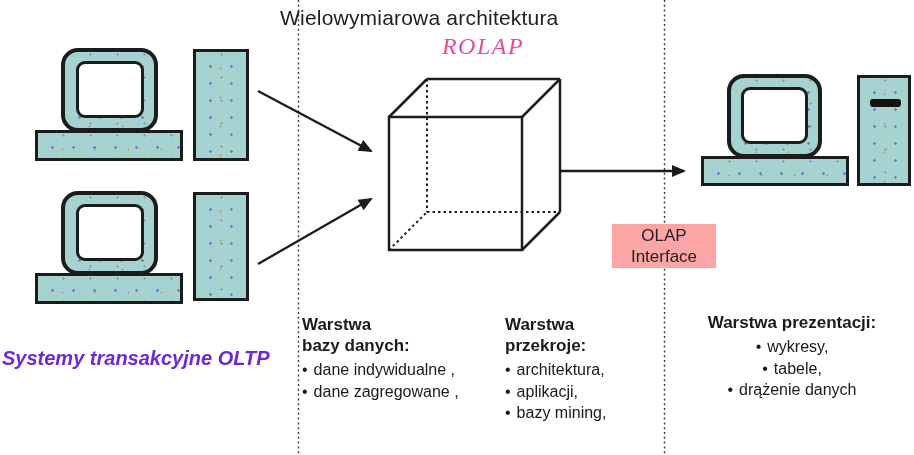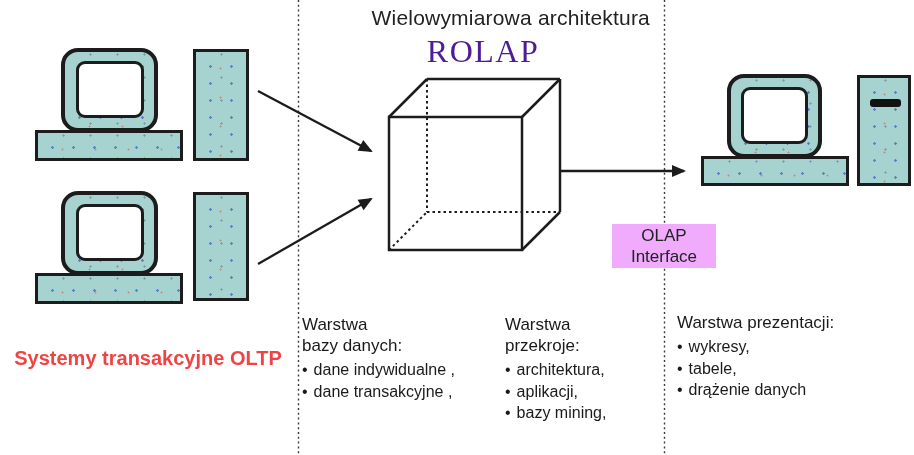--- a/index.html
+++ b/index.html
@@ -28,41 +28,41 @@
   }
   .monitor { border: 4px solid #1c1c1c; border-radius: 17px; }
   .screen  { border: 3px solid #1c1c1c; border-radius: 9px; background: #ffffff; }
   .base    { border: 3px solid #1c1c1c; }
   .tower   { border: 3px solid #1c1c1c; }
   .slot    { background: #121212; border-radius: 3px; }
 
   
   .title-line1 {
     position: absolute; left: 280px; top: 6px; width: 370px;
-    text-align: right; font-size: 21px; letter-spacing: 0.2px; color: #222;
+    text-align: left; font-size: 21px; letter-spacing: 0.2px; color: #222;
   }
   .title-line2 {
     position: absolute; left: 393px; top: 33px; width: 180px;
     text-align: center; font-family: "Liberation Serif", serif;
-    font-size: 32px; letter-spacing: 1.5px; color: #4c1d95;
+    font-size: 24px; letter-spacing: 1.5px; color: #ec4899; font-style: italic;
   }
   .oltp-label {
     position: absolute; left: 2px; top: 347px; width: 292px;
-    font-size: 20px; font-weight: bold; color: #ef4444; text-align: center;
+    font-size: 20px; font-weight: bold; font-style: italic; color: #6d28d9;
   }
   .olap-label {
     position: absolute; left: 612px; top: 224px; width: 104px;
-    background: #f0abfc; text-align: center;
+    background: #fca5a5; text-align: center;
     font-size: 17px; line-height: 21px; color: #222; padding: 1px 0;
   }
   .col { position: absolute; }
   .col-1 { left: 302px; top: 314px; width: 195px; }
   .col-2 { left: 505px; top: 314px; width: 165px; }
-  .col-3 { left: 677px; top: 312px; width: 230px; }
-  .col .hd span { display: block; font-weight: normal; font-size: 17px; line-height: 21px; }
+  .col-3 { left: 677px; top: 312px; width: 230px; text-align: center; }
+  .col .hd span { display: block; font-weight: bold; font-size: 17px; line-height: 21px; }
   .col .hd span:empty { display: none; }
   .col ul { list-style: none; margin-top: 3px; font-size: 16px; line-height: 21.5px; }
   .blt { margin-right: 6px; }
 </style>
 </head>
 <body>
 
 <div class="canvas">
 
   <svg class="gfx" viewBox="0 0 914 455">
@@ -128,21 +128,21 @@
     <span style="display:block">Interface</span>
   </div>
 
   <div class="col col-1">
     <div class="hd">
       <span>Warstwa</span>
       <span>bazy danych:</span>
     </div>
     <ul>
       <li><span class="blt">•</span><span>dane indywidualne ,</span></li>
-      <li><span class="blt">•</span><span>dane transakcyjne ,</span></li>
+      <li><span class="blt">•</span><span>dane zagregowane ,</span></li>
     </ul>
   </div>
 
   <div class="col col-2">
     <div class="hd">
       <span>Warstwa</span>
       <span>przekroje:</span>
     </div>
     <ul>
       <li><span class="blt">•</span><span>architektura,</span></li>

